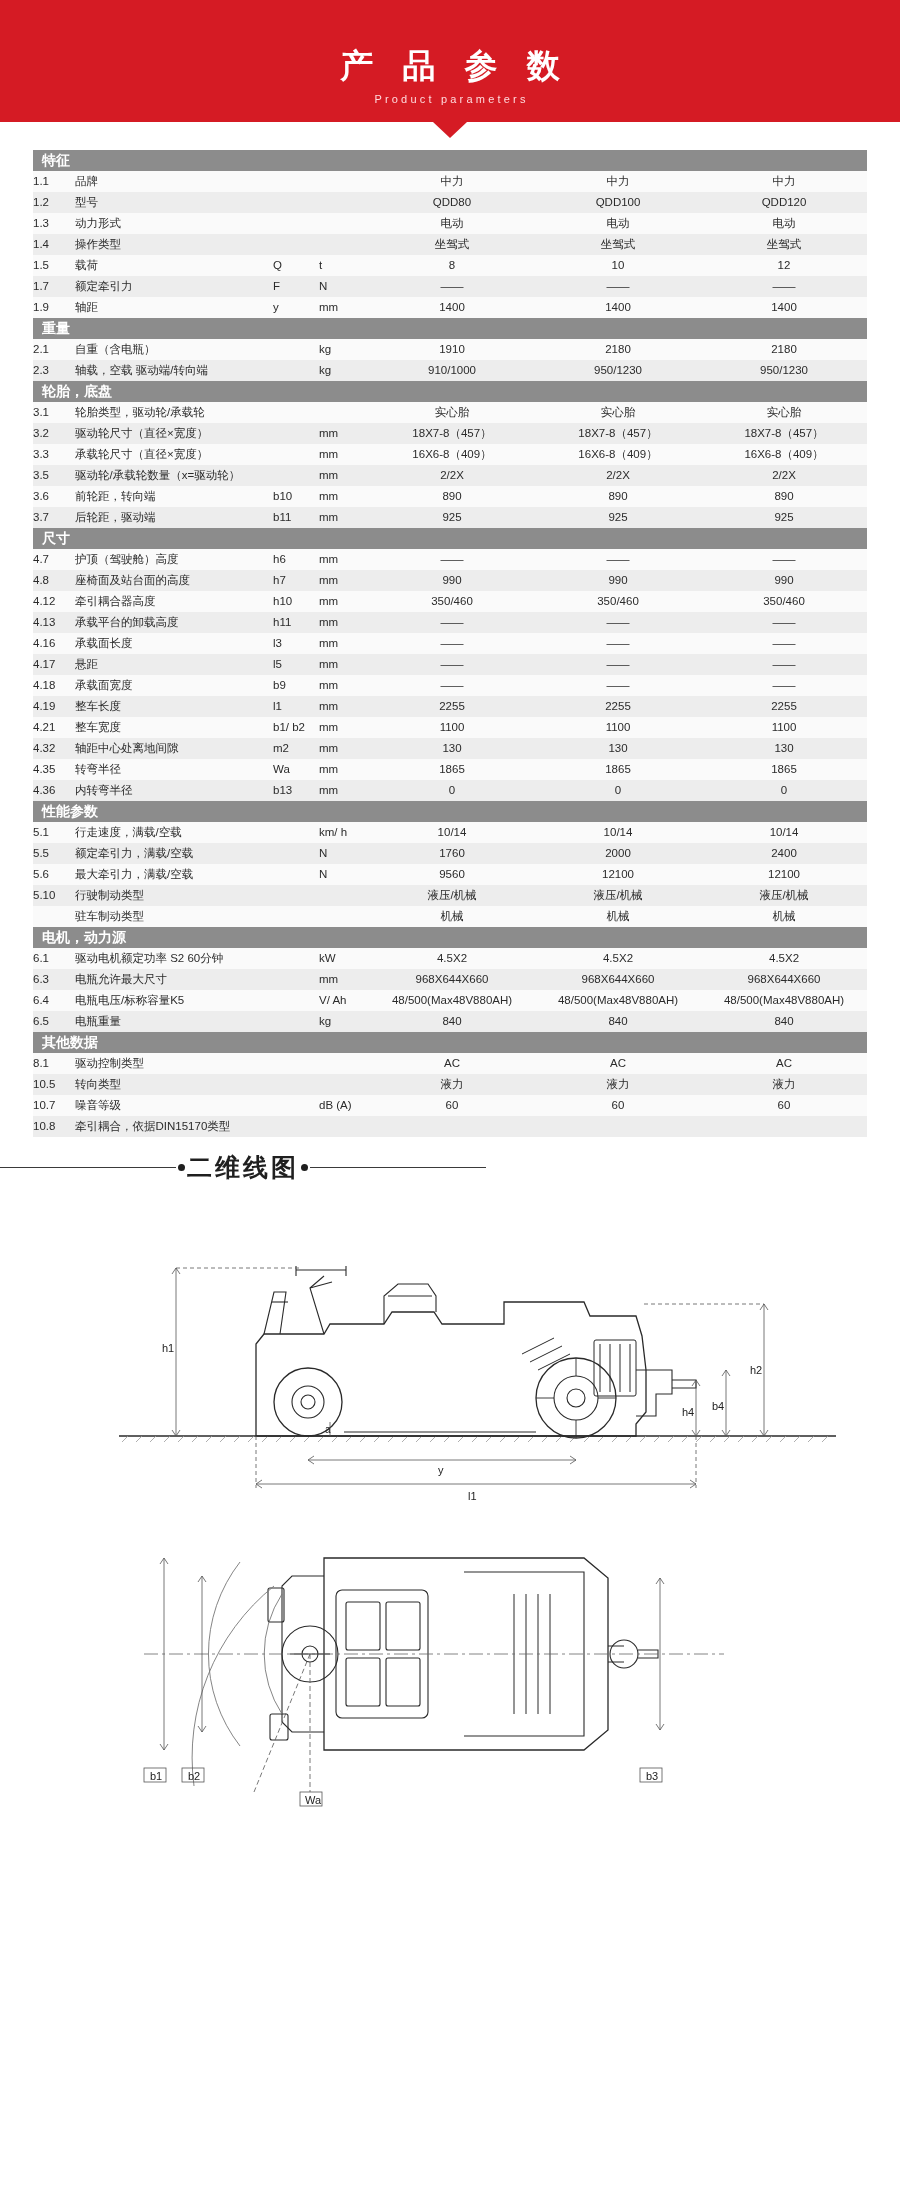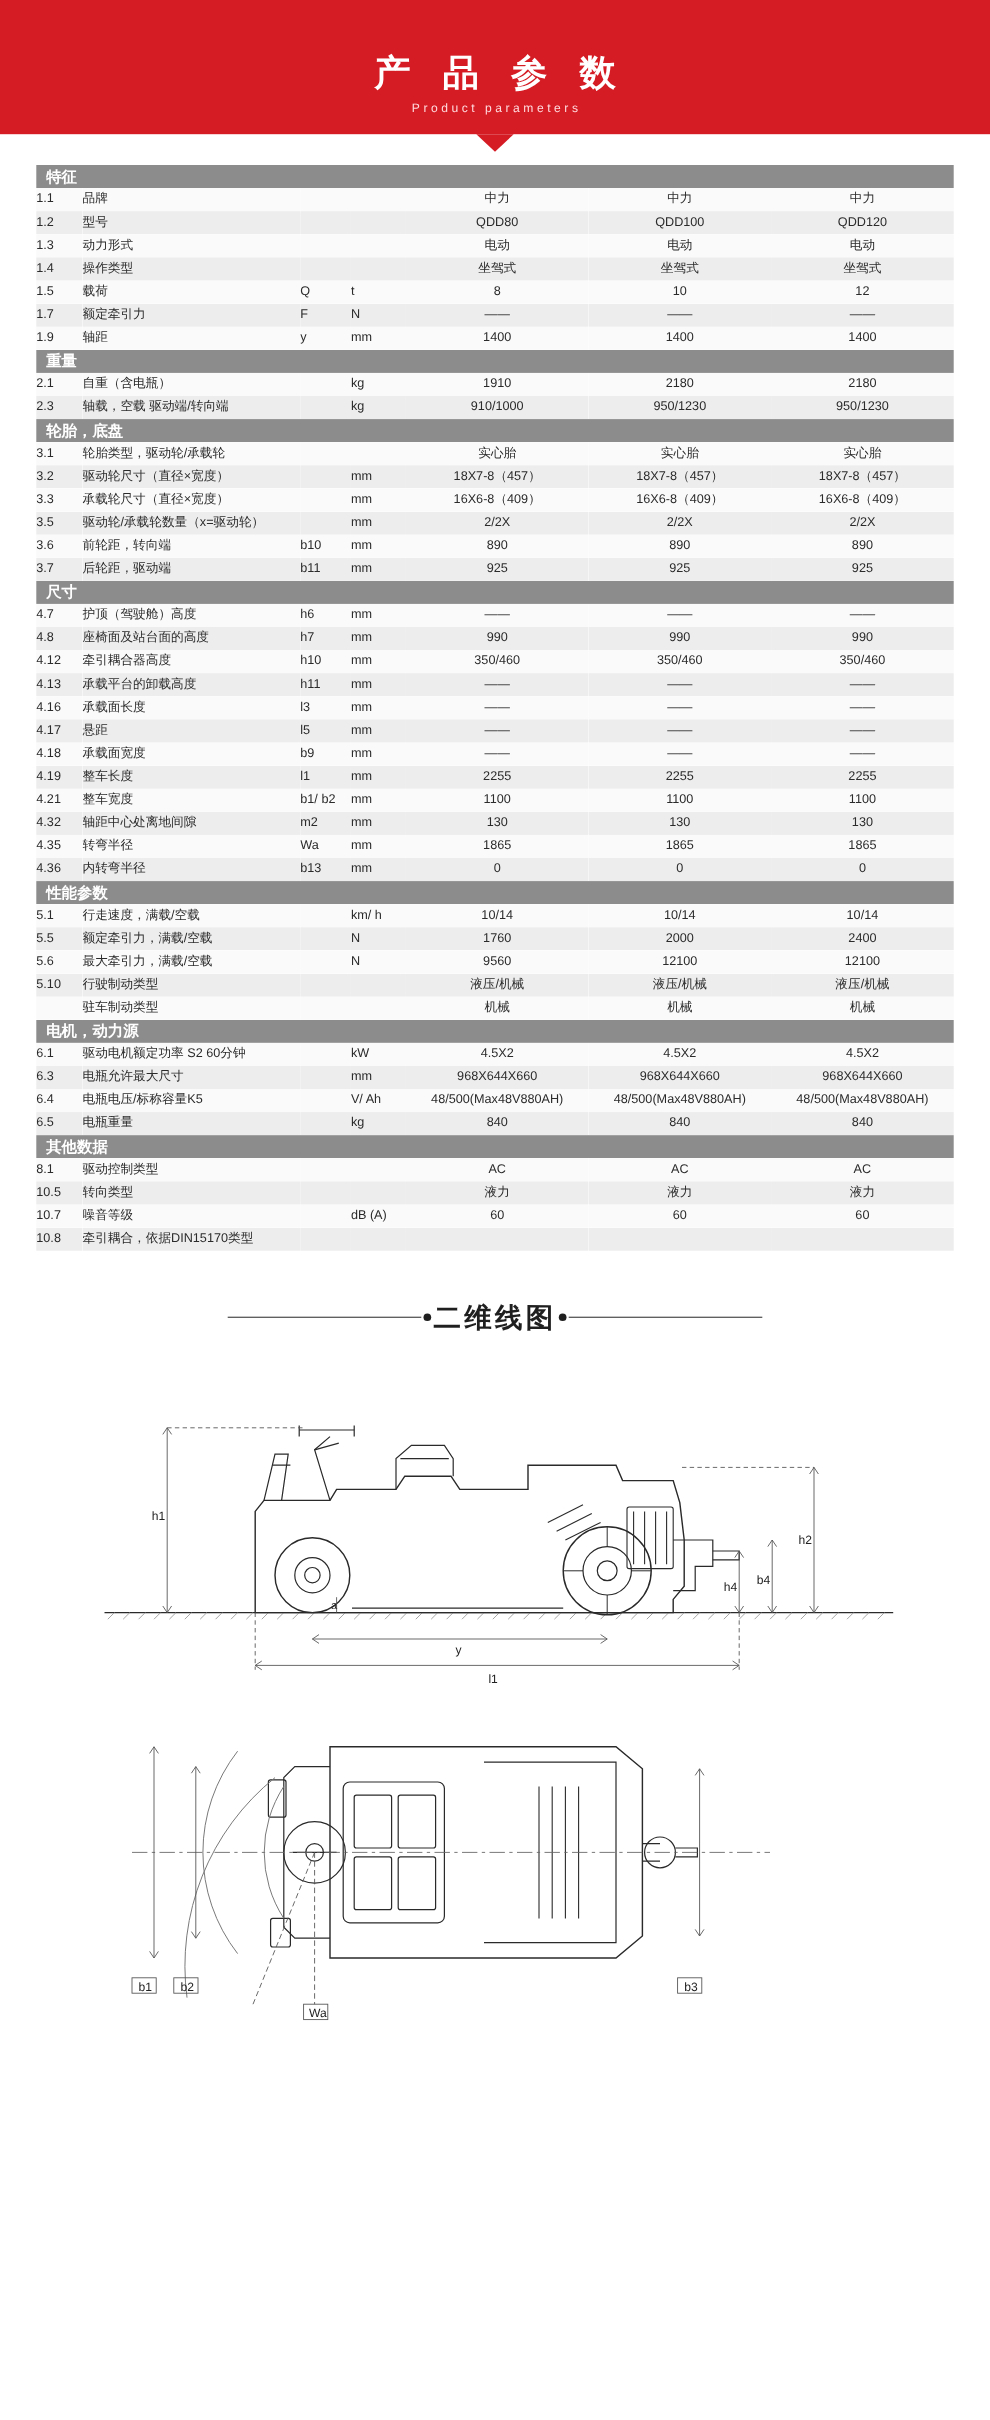--- a/index.html
+++ b/index.html
@@ -59,29 +59,29 @@
   tr.alt td { background: #ededed; }
   tr.norm td { background: #fafafa; }
   td.no  { padding-left: 9px; color: #2b2b2b; }
   td.nm  { padding-left: 6px; }
   td.sym { text-align: left; padding-left: 4px; }
   td.un  { text-align: left; padding-left: 4px; }
   td.val { text-align: center; }
 
   
   .draw-title {
-    margin-top: 44px; display: flex; align-items: center; justify-content: center;
+    margin-top: 14px; display: flex; align-items: center; 
     gap: 2px;
   }
   .draw-title .line { width: 176px; height: 1px; background: #3a3a3a; }
   .draw-title .dot { width: 7px; height: 7px; border-radius: 50%; background: #1f1f1f; }
   .draw-title .txt { font-size: 25px; font-weight: bold; color: #1f1f1f; letter-spacing: 3px; }
 
   
-  .drawing { width: 874px; background: #fff; }
+  .drawing { width: 874px; background: #fff; padding-left: 24px; }
   .drawing svg { display: block; }
   .dim-label {
     font-family: "Liberation Sans", sans-serif; font-size: 11px; fill: #222;
   }
 </style>
 </head>
 <body>
 
 <div class="page">
 

